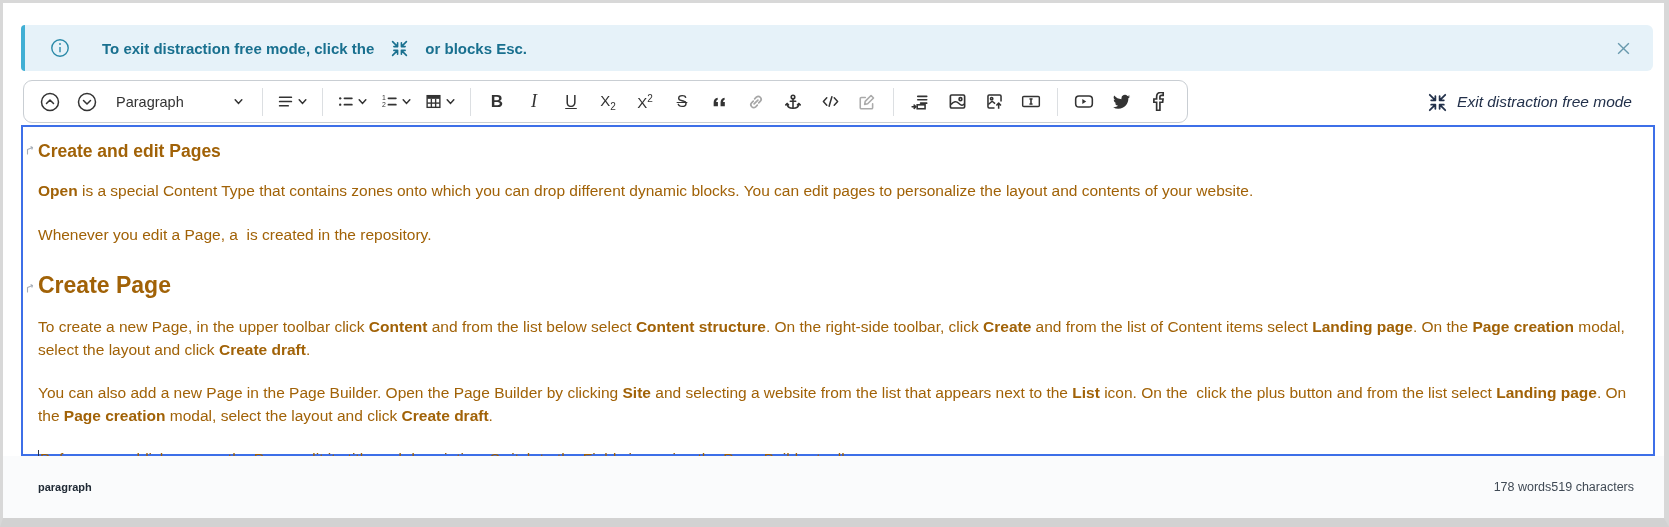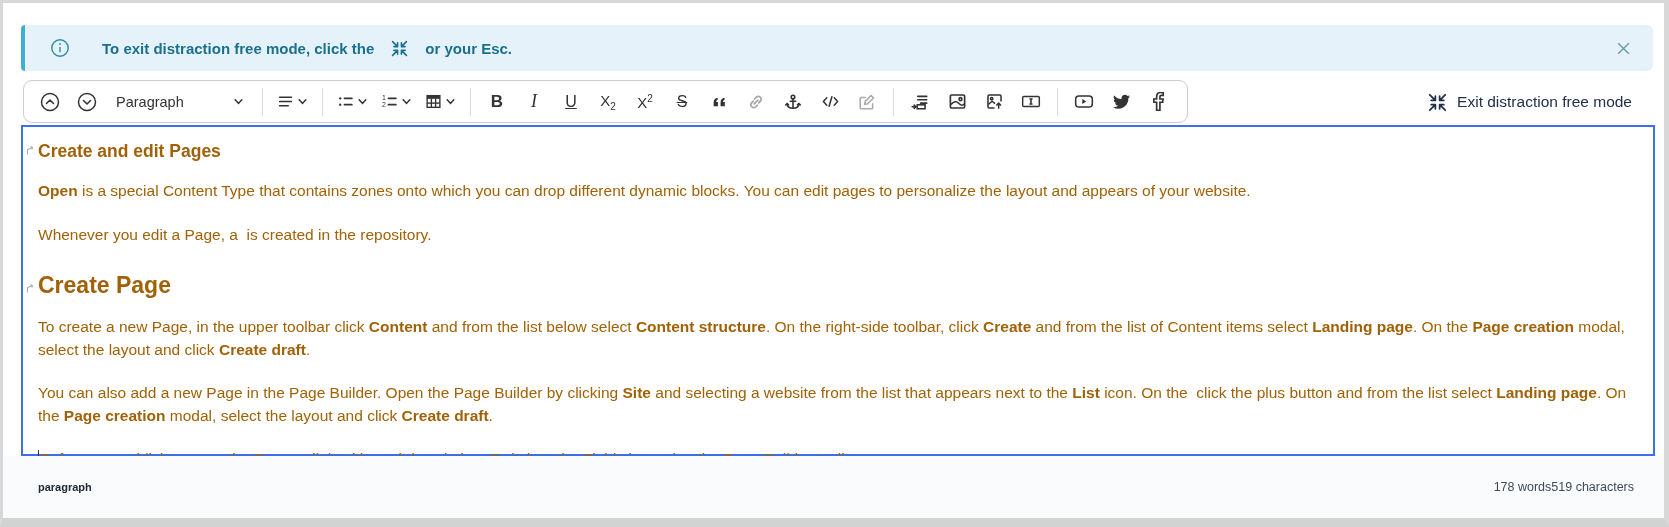--- a/index.html
+++ b/index.html
@@ -39,21 +39,21 @@
   .glyph-i { font-style:italic; font-family:"Liberation Serif", serif; font-size:18px; }
   .glyph-u { text-decoration:underline; font-size:16px; }
   .glyph-s { text-decoration:line-through; font-size:16px; }
   .subsup { font-size:15px; }
   .subsup sub, .subsup sup { font-size:10px; }
 
   
   .exit-btn {
     position:absolute; right:32px; top:85px; height:28px;
     display:flex; align-items:center; gap:10px; background:none; border:none; cursor:pointer;
-    color:#22304a; font-size:15.5px; font-family:"Liberation Sans", sans-serif;
+    color:#22304a; font-size:15.5px; font-family:"Liberation Sans", sans-serif;font-style:italic;
   }
 
   
   .editor {
     position:absolute; left:18px; top:122px; width:1634px; height:331px;
     border:2px solid #3d6fe8; background:#fff; padding:12px 16px 0 15px;
   }
   .doc { color:#a16207; }
   .block { position:relative; }
   .marker { position:absolute; left:-12px; top:5px; opacity:.75; }
@@ -84,21 +84,21 @@
       <circle cx="11" cy="7" r="0.9" fill="#2b8aa8" stroke="none"></circle>
     </svg>
     <span class="notif-text">
       <span>To exit distraction free mode, click the</span>
       <svg width="17" height="17" viewBox="0 0 16 16" fill="none" stroke="#19708f" stroke-width="1.5" stroke-linecap="round" stroke-linejoin="round">
         <path d="M1.5 1.5 L6.2 6.2 M6.2 6.2 H2.7 M6.2 6.2 V2.7"></path>
         <path d="M14.5 1.5 L9.8 6.2 M9.8 6.2 H13.3 M9.8 6.2 V2.7"></path>
         <path d="M1.5 14.5 L6.2 9.8 M6.2 9.8 H2.7 M6.2 9.8 V13.3"></path>
         <path d="M14.5 14.5 L9.8 9.8 M9.8 9.8 H13.3 M9.8 9.8 V13.3"></path>
       </svg>
-      <span>or your Esc.</span>
+      <span>or blocks Esc.</span>
     </span>
     <button class="notif-close">
       <svg width="15" height="15" viewBox="0 0 14 14" stroke="#6899ad" stroke-width="1.3">
         <line x1="2" y1="2" x2="12" y2="12"></line>
           <line x1="12" y1="2" x2="2" y2="12"></line>
       </svg>
     </button>
   </div>
 
   <div class="toolbar">
@@ -313,21 +313,21 @@
       <div class="block">
         <span class="marker">
           <svg width="9" height="9" viewBox="0 0 9 9" fill="none" stroke="#8a93a0" stroke-width="1.1" stroke-linecap="round">
               <path d="M1.5 8 V3.5 M1.5 3.5 L6.5 1.5 M6.5 1.5 L5 0.7 M6.5 1.5 L6 3.2"></path>
             </svg>
         </span>
         <h2><strong>Create and edit Pages</strong></h2>
       </div>
 
       <div class="block">
-        <p><strong>Open</strong><span> is a special Content Type that contains zones onto which you can drop different dynamic blocks. You can edit pages to personalize the layout and appears of your website.</span></p>
+        <p><strong>Open</strong><span> is a special Content Type that contains zones onto which you can drop different dynamic blocks. You can edit pages to personalize the layout and contents of your website.</span></p>
       </div>
 
       <div class="block">
         <p><span>Whenever you edit a Page, a  is created in the repository.</span></p>
       </div>
 
       <div class="block">
         <span class="marker" style="top:12px;">
           <svg width="9" height="9" viewBox="0 0 9 9" fill="none" stroke="#8a93a0" stroke-width="1.1" stroke-linecap="round">
               <path d="M1.5 8 V3.5 M1.5 3.5 L6.5 1.5 M6.5 1.5 L5 0.7 M6.5 1.5 L6 3.2"></path>

